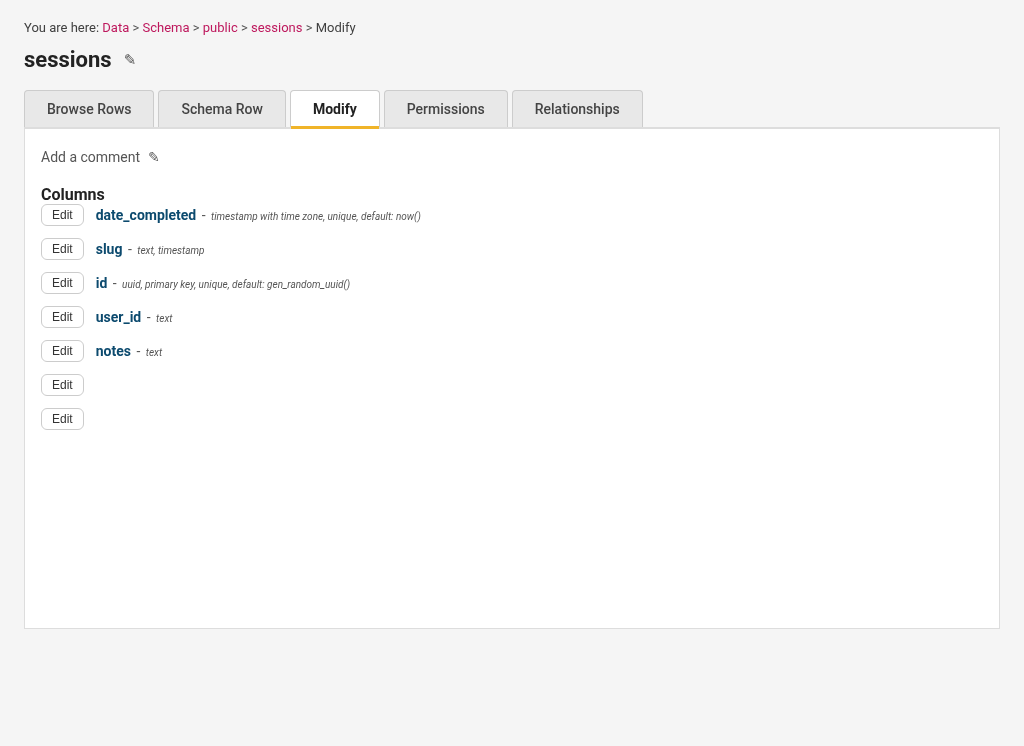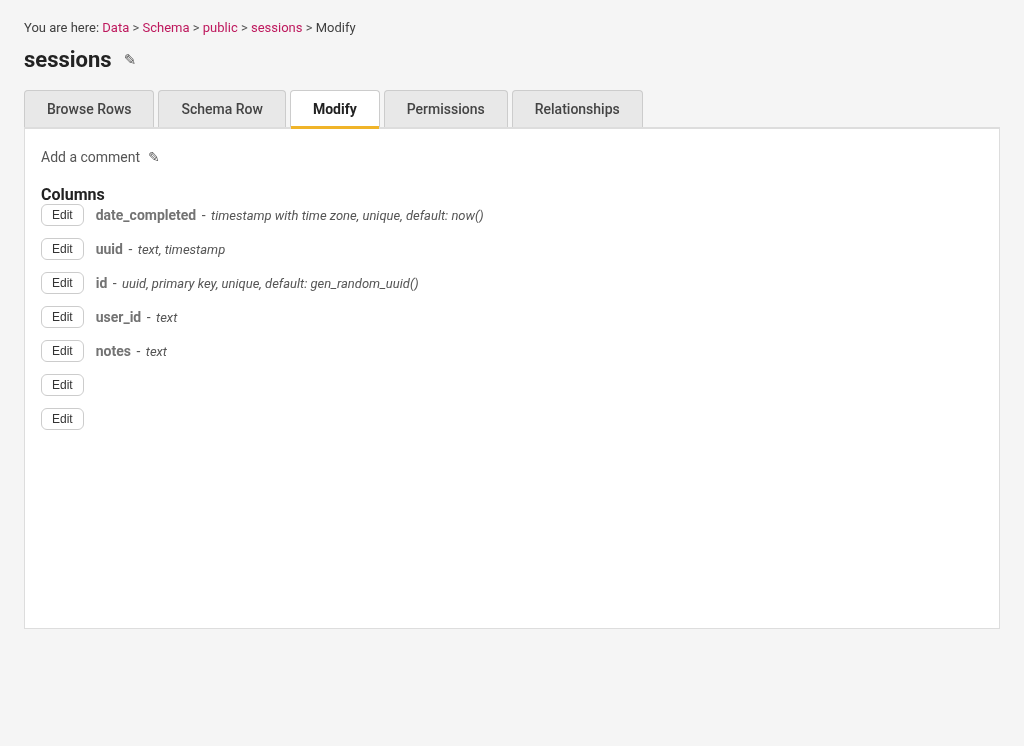--- a/index.html
+++ b/index.html
@@ -110,26 +110,26 @@
       font-size: 12px;
       border: 1px solid #ccc;
       background: #fff;
       border-radius: 6px;
       cursor: pointer;
       color: #333;
       white-space: nowrap;
     }
     .column-name {
       font-weight: 700;
-      color: #737373;
+      color: #0c4a6e;
     }
     .column-details {
       font-style: italic;
       color: #555;
-      font-size: 13px;
+      font-size: 10px;
     }
     .column-sep {
       color: #555;
       margin: 0 2px;
     }
   </style>
 </head>
 <body>
 
 <div class="breadcrumb">
@@ -168,21 +168,21 @@
     <div class="column-row">
       <button class="edit-btn">Edit</button>
       <span>
         <span class="column-name">date_completed</span><span class="column-sep"> - </span><span class="column-details">timestamp with time zone, unique, default: now()</span>
       </span>
     </div>
 
     <div class="column-row">
       <button class="edit-btn">Edit</button>
       <span>
-        <span class="column-name">uuid</span><span class="column-sep"> - </span><span class="column-details">text, timestamp</span>
+        <span class="column-name">slug</span><span class="column-sep"> - </span><span class="column-details">text, timestamp</span>
       </span>
     </div>
 
     <div class="column-row">
       <button class="edit-btn">Edit</button>
       <span>
         <span class="column-name">id</span><span class="column-sep"> - </span><span class="column-details">uuid, primary key, unique, default: gen_random_uuid()</span>
       </span>
     </div>
 

